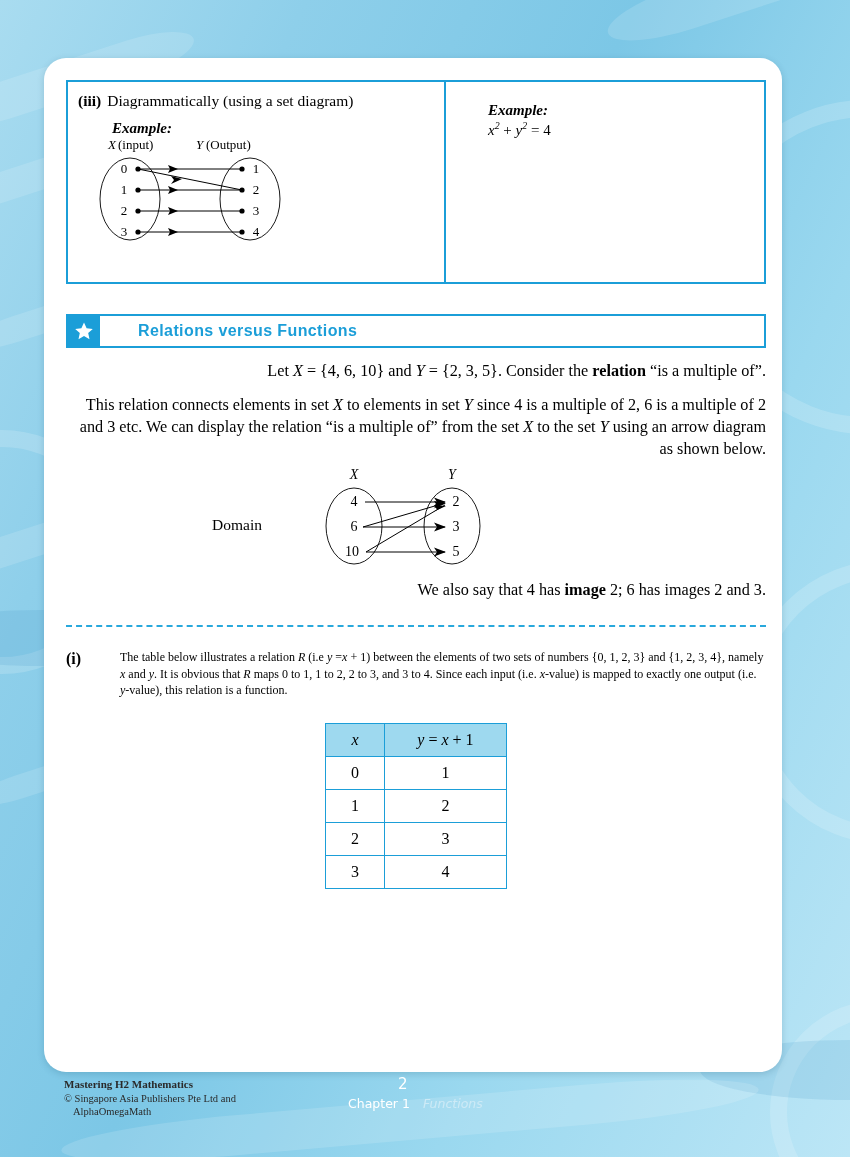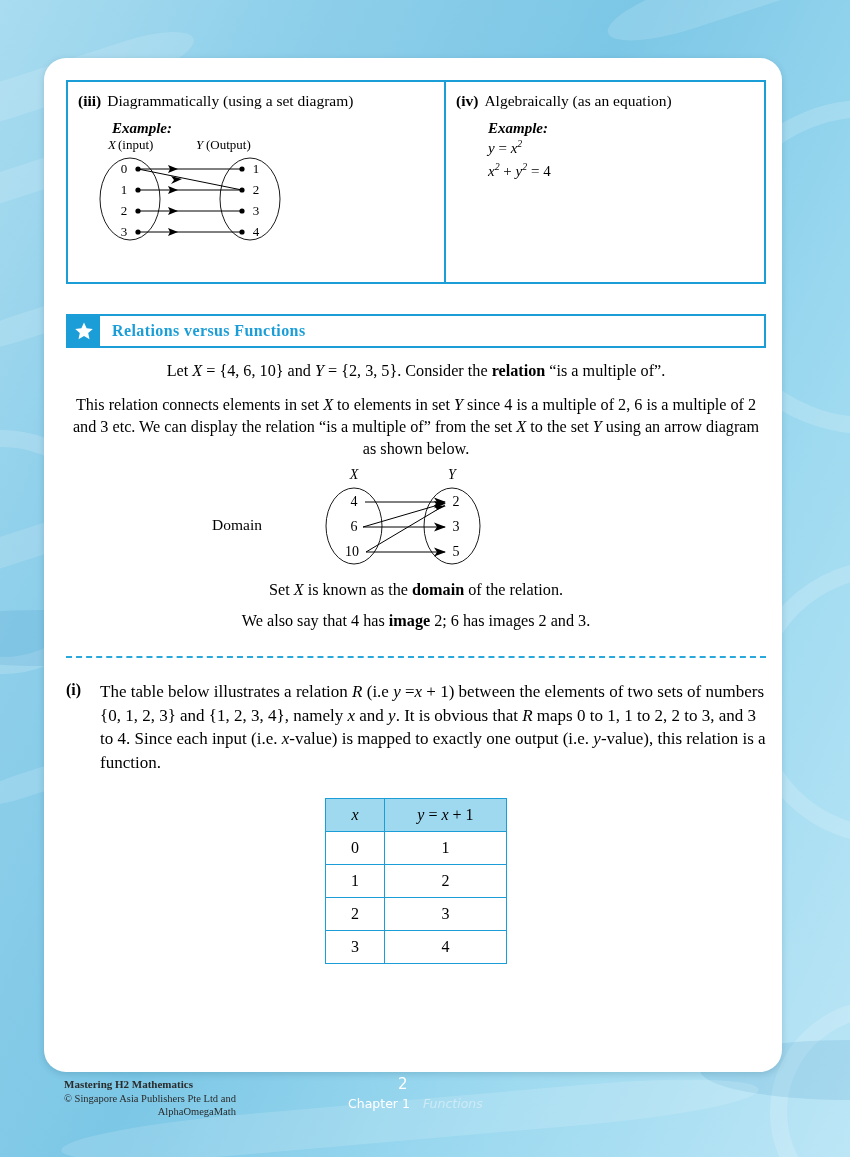--- a/index.html
+++ b/index.html
@@ -94,30 +94,31 @@
   .star-box {
     width: 32px; background: #1b9ed8;
     display: flex; align-items: center; justify-content: center;
     flex: 0 0 32px;
   }
   .star-box svg { display:block; }
   .section-title {
     display: flex; align-items: center;
     padding-left: 12px;
     color: #1b9ed8;
-    font-family: Liberation Serif, serif;
+    font-family: Liberation Sans, sans-serif;
     font-weight: bold; font-size: 16px;
     letter-spacing: 0.4px;
+    margin-left: 26px;
   }
 
   
   p.body {
     font-size: 16.2px; line-height: 1.36;
     margin: 12px 0 0 0;
-    text-align: center;
+    text-align: right;
   }
   p.body.tight { margin-top: 9px; }
   .it { font-style: italic; }
   .bd { font-weight: bold; }
 
   
   .diag-wrap { position: relative; height: 104px; margin-top: 6px; }
   .diag-wrap .inner { position: absolute; left: 238px; top: 0; }
   .domain-label {
     position: absolute; left: 146px; top: 50px;
@@ -130,21 +131,21 @@
     border-top: 2px dashed #29a8dc;
     height: 0; width: 700px;
   }
 
   
   .item { display: flex; margin-top: 22px; }
   .item .num {
     width: 34px; flex: 0 0 34px;
     font-weight: bold; font-size: 16px; padding-top: 1px;
   }
-  .item .txt { font-size: 17px; line-height: 1.38; }
+  .item .txt { font-size: 12px; line-height: 1.38; margin-left: 20px; }
 
   
   table.fn {
     border-collapse: collapse;
     margin: 24px auto 0 auto;
     width: 182px;
   }
   table.fn td, table.fn th {
     border: 1.6px solid #1b9ed8;
     height: 30px;
@@ -163,21 +164,21 @@
     width: 850px; height: 85px;
     color: #ffffff;
   }
   #footer .left {
     position: absolute; left: 64px; top: 5px;
     font-size: 10.5px; line-height: 1.32;
     color: #2a2a2a;
   }
   #footer .left .t1 { font-weight: bold; font-size: 11px; }
   #footer .left .t2 { margin-left: 0; }
-  #footer .left .t3 { margin-left: 9px; text-align: right; }
+  #footer .left .t3 { margin-left: 9px; }
   #footer .pageno {
     position: absolute; left: 398px; top: 3px;
     font-size: 15px; color: #ffffff;
     font-family: "DejaVu Sans", sans-serif;
   }
   #footer .chap {
     position: absolute; left: 348px; top: 24px;
     font-size: 12.5px;
     font-family: "DejaVu Sans", sans-serif;
   }
@@ -255,27 +256,21 @@
               <polygon points="104,42 93,39 96,43 93,47"></polygon>
               <polygon points="100,53 90,49 92,53 90,57"></polygon>
               <polygon points="100,74 90,70 92,74 90,78"></polygon>
               <polygon points="100,95 90,91 92,95 90,99"></polygon>
             </g>
           </svg>
         </div>
       </div>
 
       <div class="box right">
-        <div class="box-head">
-          <span class="lbl">(iv)</span><span>Algebraically (as an equation)</span>
-        </div>
         <div class="ex-label">Example:</div>
-        <div class="eqn">
-          <span>y<span class="up"> = </span>x<sup>2</sup></span>
-        </div>
         <div class="eqn">
           <span>x<sup>2</sup><span class="up"> + </span>y<sup>2</sup><span class="up"> = 4</span></span>
         </div>
       </div>
     </div>
 
     <div class="section-head">
       <div class="star-box">
         <svg width="20" height="20" viewBox="0 0 20 20">
           <polygon points="10,1.5 12.6,7.2 18.8,7.9 14.2,12.1 15.5,18.2 10,15.1 4.5,18.2 5.8,12.1 1.2,7.9 7.4,7.2" fill="#ffffff"></polygon>
@@ -319,21 +314,20 @@
             <polygon points="142,36 130,31.5 133,36 130,40.5"></polygon>
             <polygon points="142,37.5 130,35 133,39.5 129.5,42.5"></polygon>
             <polygon points="142,61 130,56.5 133,61 130,65.5"></polygon>
             <polygon points="142,40 130,39 133,43.5 129,46"></polygon>
             <polygon points="142,86 130,81.5 133,86 130,90.5"></polygon>
           </g>
         </svg>
       </div>
     </div>
 
-    <p class="body tight">Set <span class="it">X</span> is known as the <span class="bd">domain</span> of the relation.</p>
     <p class="body tight">We also say that 4 has <span class="bd">image</span> 2; 6 has images 2 and 3.</p>
 
     <div class="dashrule"></div>
 
     <div class="item">
       <div class="num">(i)</div>
       <div class="txt">The table below illustrates a relation <span class="it">R</span> (i.e <span class="it">y</span> =<span class="it">x</span> + 1) between the elements of two sets of numbers {0, 1, 2, 3} and {1, 2, 3, 4}, namely <span class="it">x</span> and <span class="it">y</span>. It is obvious that <span class="it">R</span> maps 0 to 1, 1 to 2, 2 to 3, and 3 to 4. Since each input (i.e. <span class="it">x</span>-value) is mapped to exactly one output (i.e. <span class="it">y</span>-value), this relation is a function.</div>
     </div>
 
     <table class="fn">

